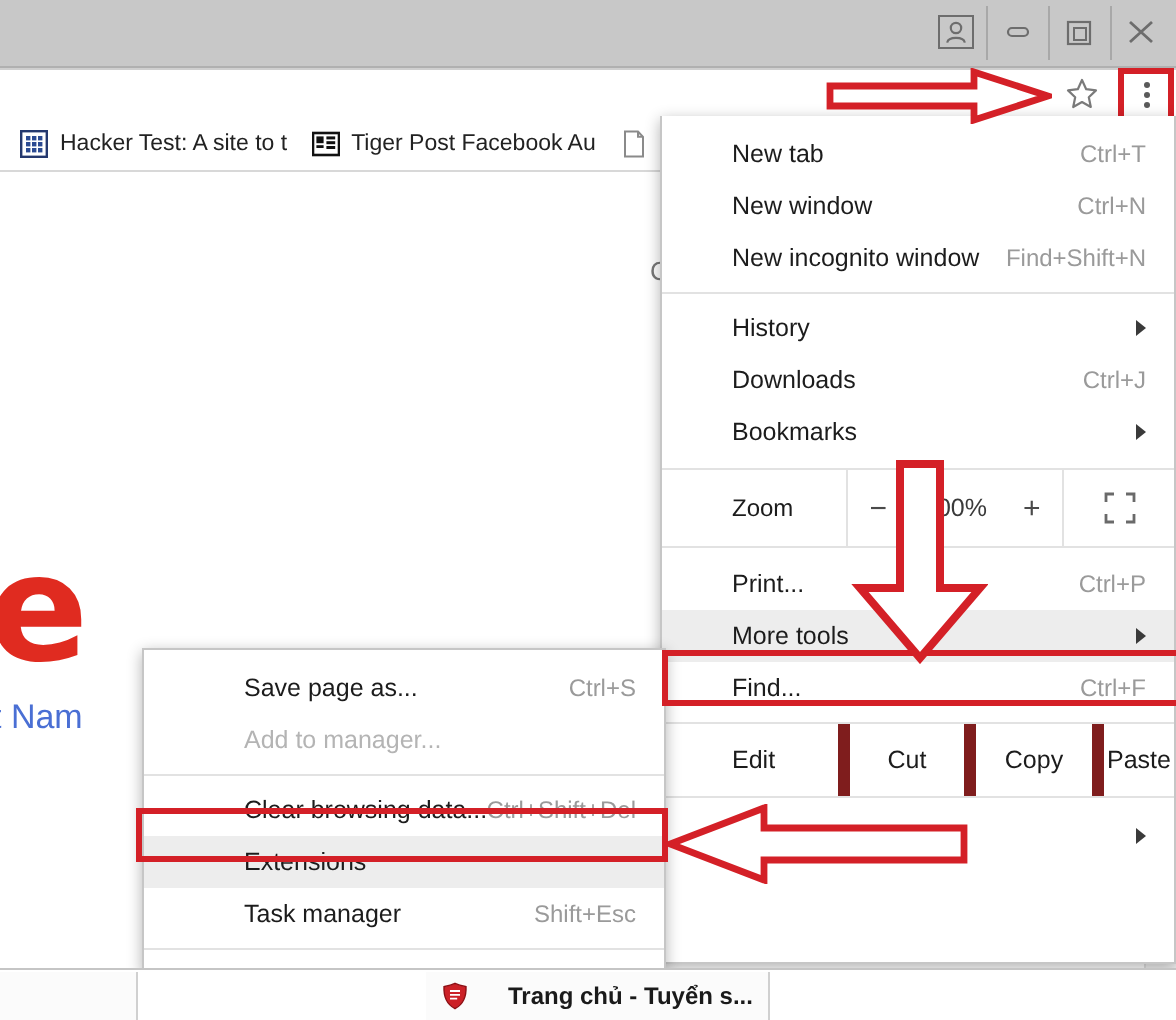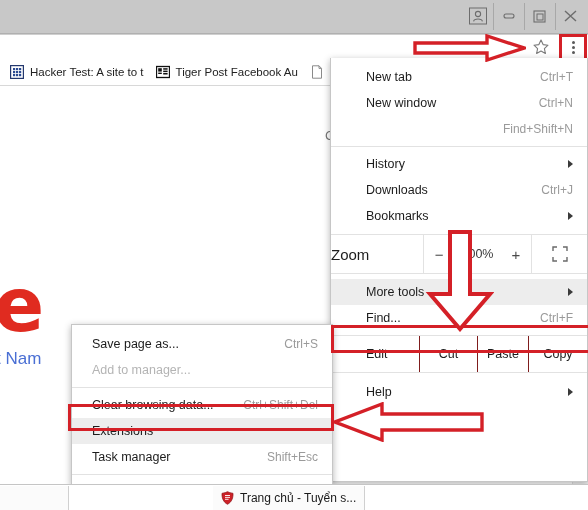--- a/index.html
+++ b/index.html
@@ -123,21 +123,21 @@
     background: #fbfbfb;
   }
   .task-item {
     display: flex; align-items: center;
     height: 25px; padding: 0 8px;
     font-size: 12px; color: #1a1a1a;
     border-right: 1px solid #d0d0d0;
     background: #fbfbfb;
     white-space: nowrap;
   }
-  .task-item .ti-label { margin-left: 6px; }
+  .task-item .ti-label { margin-left: 20px; font-weight: bold; }
 
   
   .chrome-menu {
     position: absolute; left: 330px; top: 58px;
     width: 258px; height: 424px;
     background: #ffffff;
     border: 1px solid #c6c6c6;
     border-top: none;
     box-shadow: 0 2px 7px rgba(0,0,0,0.30);
     box-sizing: border-box;
@@ -171,22 +171,22 @@
   .mpad-top { height: 6px; }
 
   
   .zoom-row {
     height: 38px; display: flex; align-items: stretch;
     border-top: 1px solid #e2e2e2;
     border-bottom: 1px solid #e2e2e2;
   }
   .zoom-label {
     width: 92px; display: flex; align-items: center;
-    box-sizing: border-box;
-    font-size: 15px;
+    padding-left: 35px; box-sizing: border-box;
+    font-size: 12px;
   }
   .zoom-ctl {
     flex: 1; display: flex; align-items: center; justify-content: center;
     border-left: 1px solid #e2e2e2;
     gap: 16px;
   }
   .zoom-ctl .zbtn { font-size: 15px; color: #4a4a4a; }
   .zoom-ctl .zval { font-size: 12.5px; color: #3a3a3a; min-width: 36px; text-align: center; }
   .zoom-full {
     width: 55px; display: flex; align-items: center; justify-content: center;
@@ -195,40 +195,40 @@
 
   
   .edit-row {
     height: 36px; display: flex; align-items: stretch;
     border-top: 1px solid #e2e2e2;
     border-bottom: 1px solid #e2e2e2;
   }
   .edit-row .ecell {
     display: flex; align-items: center; justify-content: center;
     font-size: 12.5px; color: #1c1c1c;
-    border-left: 1px solid #7f1d1d;
+    border-left: 6px solid #7f1d1d;
   }
   .edit-row .ecell:first-child { border-left: none; }
   .ec-edit { width: 88px; justify-content: flex-start !important; padding-left: 35px; box-sizing: border-box; }
   .ec-cut { width: 57px; }
   .ec-copy { width: 58px; }
   .ec-paste { flex: 1; }
 
   
   .submenu {
     position: absolute; left: 71px; top: 324px;
     width: 262px; height: 162px;
     background: #ffffff;
     border: 1px solid #c6c6c6;
     box-shadow: 0 2px 7px rgba(0,0,0,0.30);
     box-sizing: border-box;
     font-size: 12.5px; color: #1c1c1c;
     overflow: hidden;
   }
-  .submenu .mi { padding-left: 20px; }
+  .submenu .mi { padding-left: 50px; }
   .submenu .mi.disabled { color: #b4b4b4; }
   .submenu .mi.disabled .accel { color: #cfcfcf; }
 
   
   .hl-box {
     position: absolute;
     border: 3px solid #d42027;
     box-sizing: border-box;
     pointer-events: none;
   }
@@ -347,20 +347,21 @@
 
     <div class="mi">
       <span>New tab</span>
       <span class="accel">Ctrl+T</span>
     </div>
     <div class="mi">
       <span>New window</span>
       <span class="accel">Ctrl+N</span>
     </div>
     <div class="mi">
+      <span>New incognito window</span>
       <span class="accel">Find+Shift+N</span>
     </div>
 
     <div class="msep"></div>
 
     <div class="mi">
       <span>History</span>
       <span class="arrow-r"></span>
     </div>
     <div class="mi">
@@ -383,36 +384,40 @@
       </div>
       <div class="zoom-full">
         <svg width="18" height="18" viewBox="0 0 18 18">
           <path d="M2 6 V2 H6 M12 2 H16 V6 M16 12 V16 H12 M6 16 H2 V12" fill="none" stroke="#6a6a6a" stroke-width="1.4"></path>
         </svg>
       </div>
     </div>
 
     <div style="height:5px"></div>
 
+    <div class="mi">
+      <span>Print...</span>
+      <span class="accel">Ctrl+P</span>
+    </div>
     <div class="mi hl">
       <span>More tools</span>
       <span class="arrow-r"></span>
     </div>
     <div class="mi">
       <span>Find...</span>
       <span class="accel">Ctrl+F</span>
     </div>
 
     <div style="height:4px"></div>
 
     <div class="edit-row">
       <div class="ecell ec-edit">Edit</div>
       <div class="ecell ec-cut">Cut</div>
+      <div class="ecell ec-copy">Copy</div>
       <div class="ecell ec-paste">Paste</div>
-      <div class="ecell ec-copy">Copy</div>
     </div>
 
     <div style="height:6px"></div>
 
     <div class="mi">
       <span>Help</span>
       <span class="arrow-r"></span>
     </div>
 
   </div>

